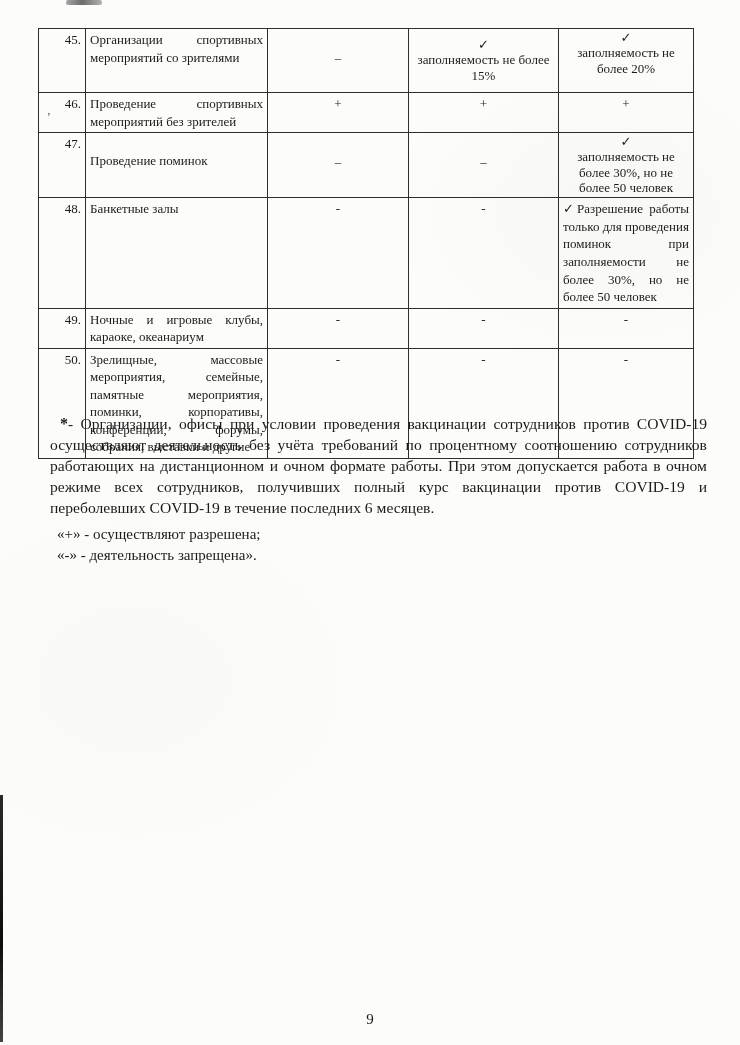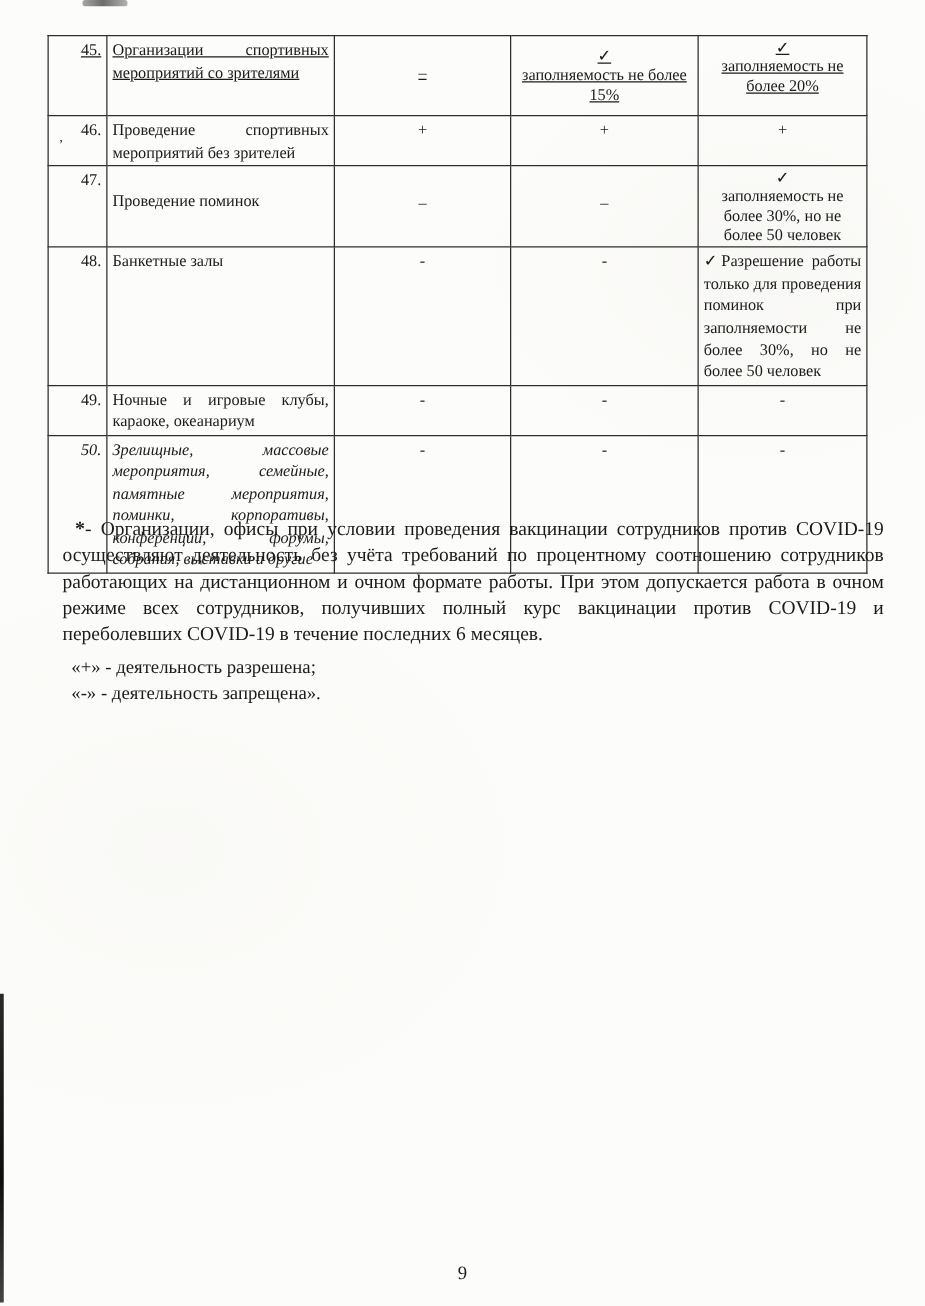--- a/index.html
+++ b/index.html
@@ -25,22 +25,22 @@
   .num-mark{text-align:left;padding-left:4px;font-size:11px;line-height:6px;}
   td.name{text-align:justify;padding-left:5px;}
   td.name-tight{font-size:12.6px;line-height:1.12;}
   td.val{text-align:center;}
   .cond{font-size:13px;line-height:1.18;text-align:center;}
   .check{font-size:13px;line-height:1.1;}
   td.just{text-align:justify;font-size:12.4px;line-height:1.17;padding:3px 5px 2px 6px;margin-left:44px;}
   .pt20{padding-top:20px !important;}
   .pt8{padding-top:9px !important;}
   .name-low{padding-top:19px !important;}
-  tr.r45{height:64px;text-decoration:underline;} tr.r46{height:36px;padding-left:44px;} tr.r47{height:54px;}
-  tr.r48{height:91px;} tr.r49{height:35px;margin-left:16px;} tr.r50{height:85px;font-style:italic;}
+  tr.r45{height:64px;} tr.r46{height:36px;padding-left:44px;} tr.r47{height:54px;}
+  tr.r48{height:91px;} tr.r49{height:35px;margin-left:16px;} tr.r50{height:85px;}
   
   .note{position:absolute;left:50px;top:413px;width:657px;font-size:15.6px;line-height:21px;
     text-align:justify;text-indent:10px;}
   .note .star{font-weight:bold;font-size:16px;}
   
   .legend{position:absolute;left:57px;top:525px;font-size:15px;line-height:19.5px;}
   .legend div{margin-bottom:1.5px;}
   
   .pagenum{position:absolute;left:0;top:1011px;width:740px;text-align:center;font-size:15px;}
 </style>
@@ -112,17 +112,17 @@
       <td class="val">-</td>
       <td class="val">-</td>
       <td class="val">-</td>
     </tr>
   </tbody>
 </table>
 
 <div class="note"><span class="star">*</span><span>- Организации, офисы при условии проведения вакцинации сотрудников  против COVID-19 осуществляют деятельность без учёта требований по процентному соотношению сотрудников работающих на дистанционном и очном формате работы. При этом допускается работа в очном режиме всех сотрудников, получивших полный курс вакцинации против COVID-19 и переболевших COVID-19 в течение последних 6 месяцев.</span></div>
 
 <div class="legend">
-  <div>«+» - деятельность разрешена;</div>
+  <div>«+» - осуществляют разрешена;</div>
   <div>«-» - деятельность запрещена».</div>
 </div>
 
 <div class="pagenum">9</div>
 
 </body></html>

